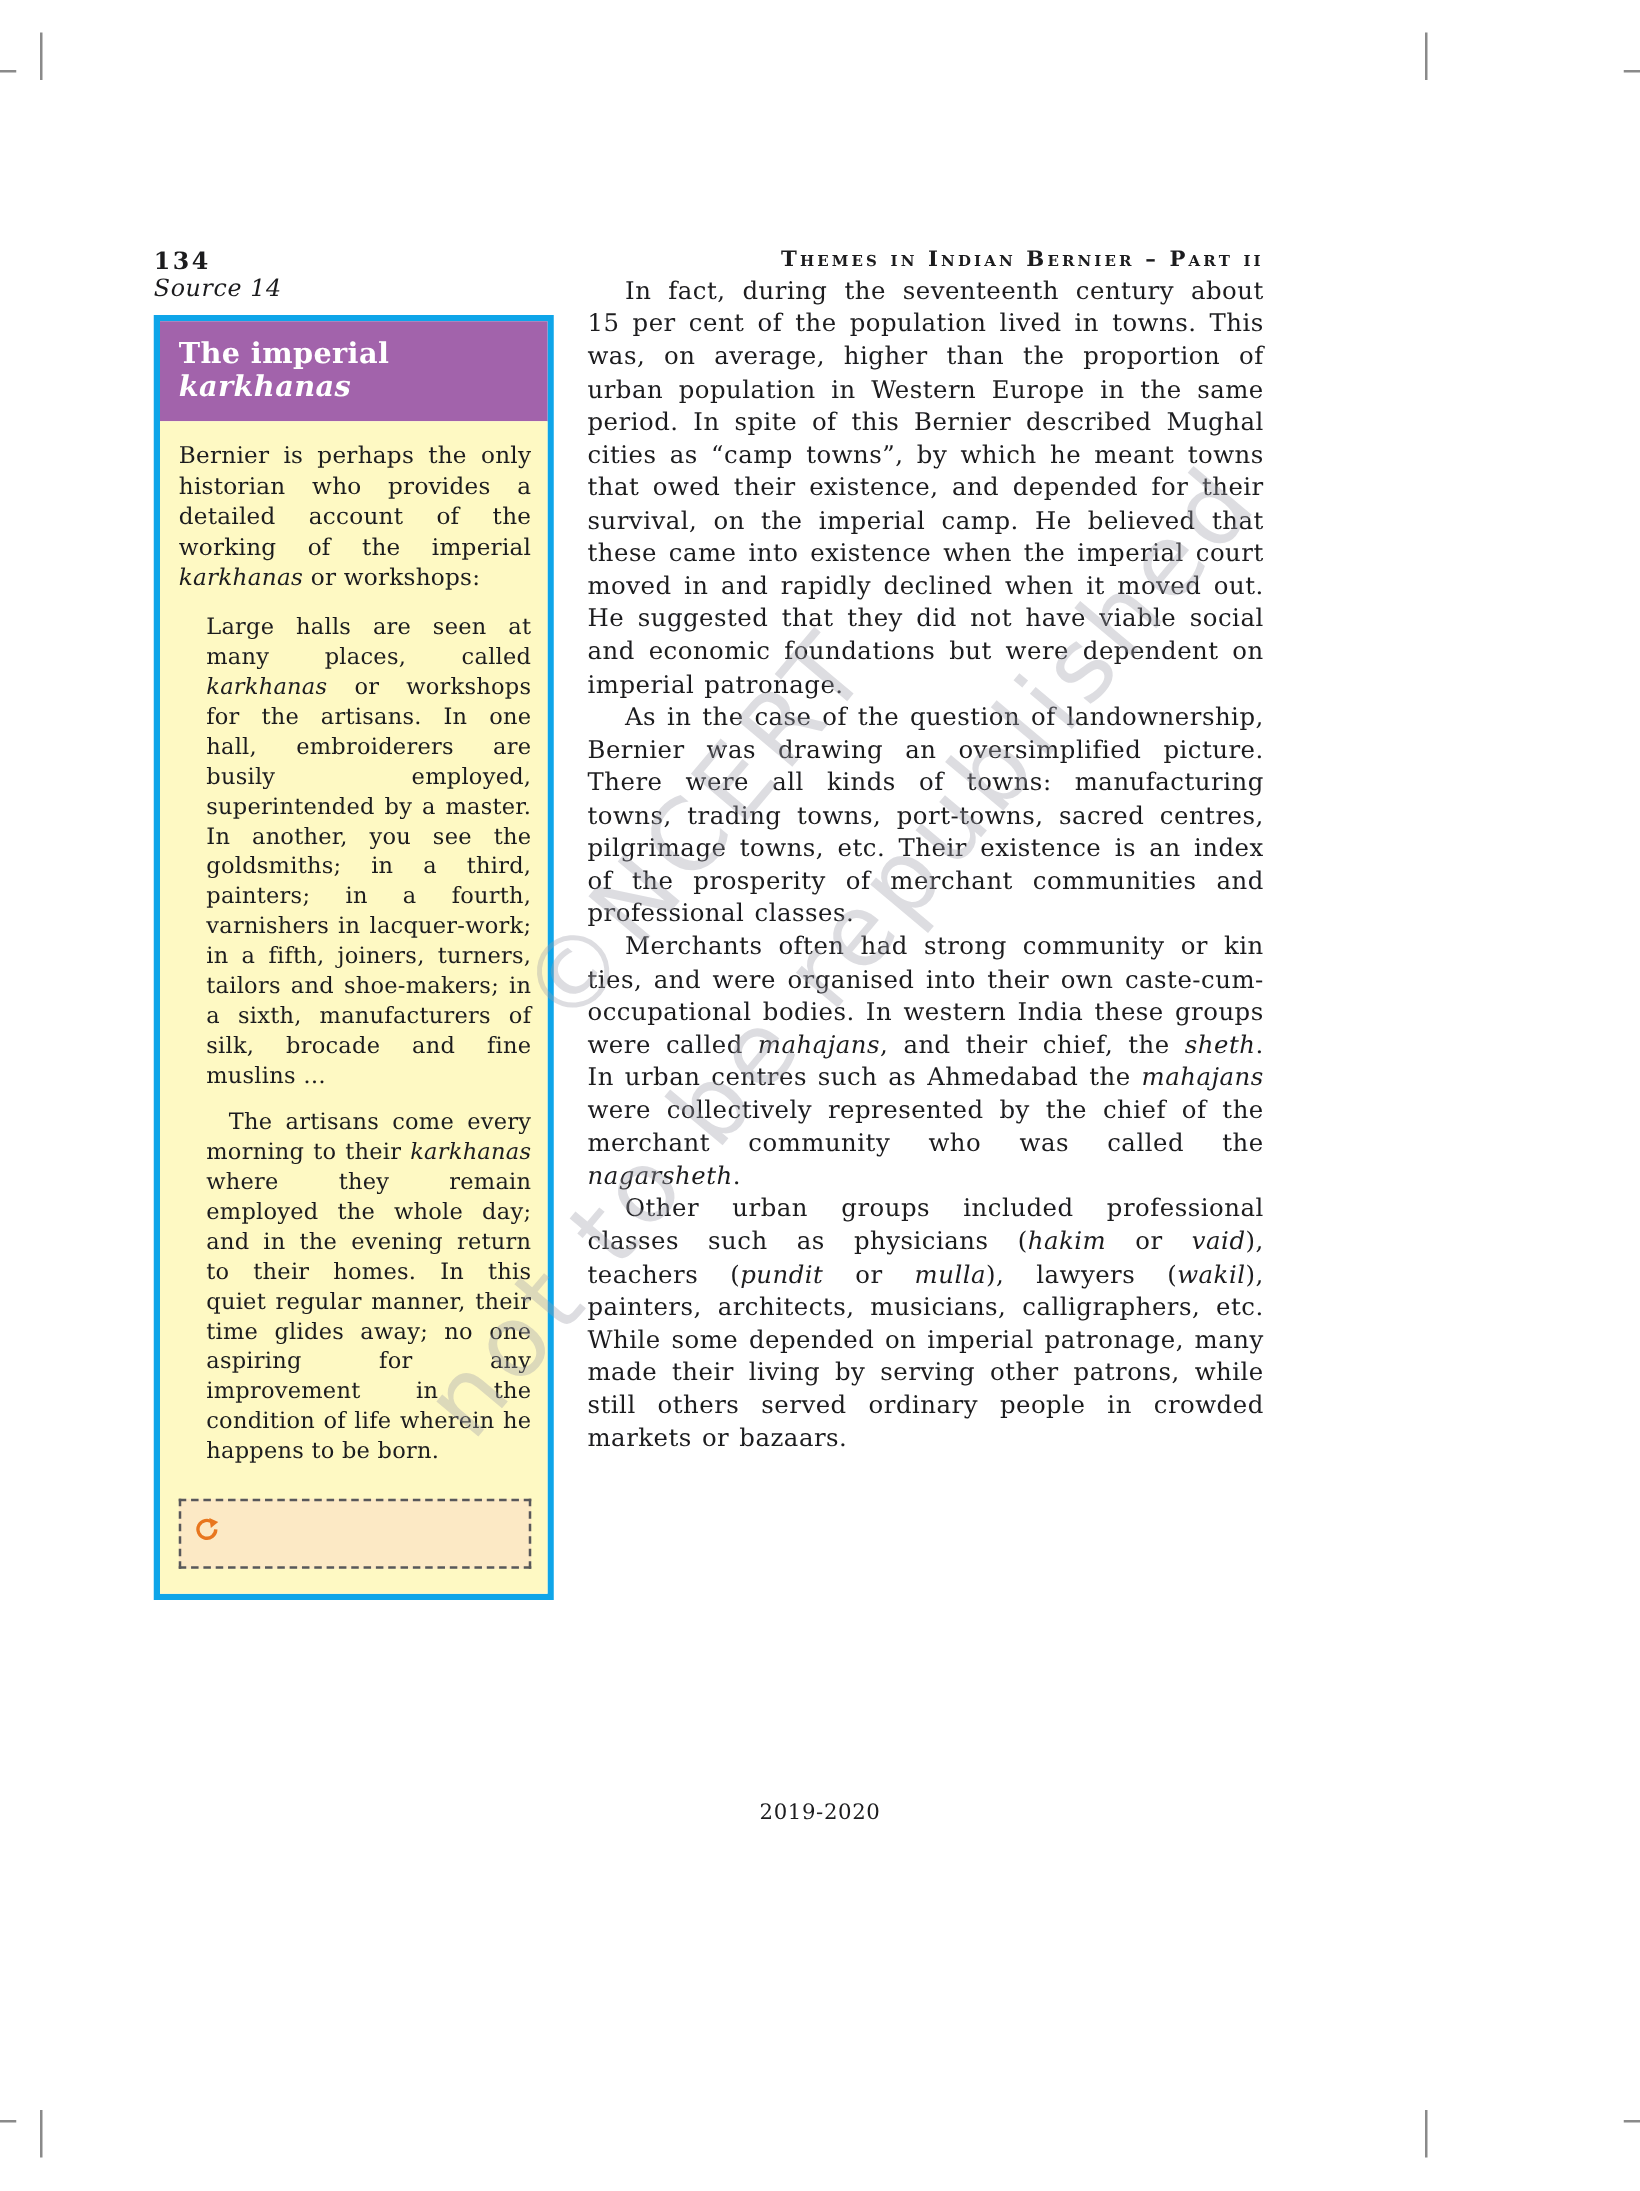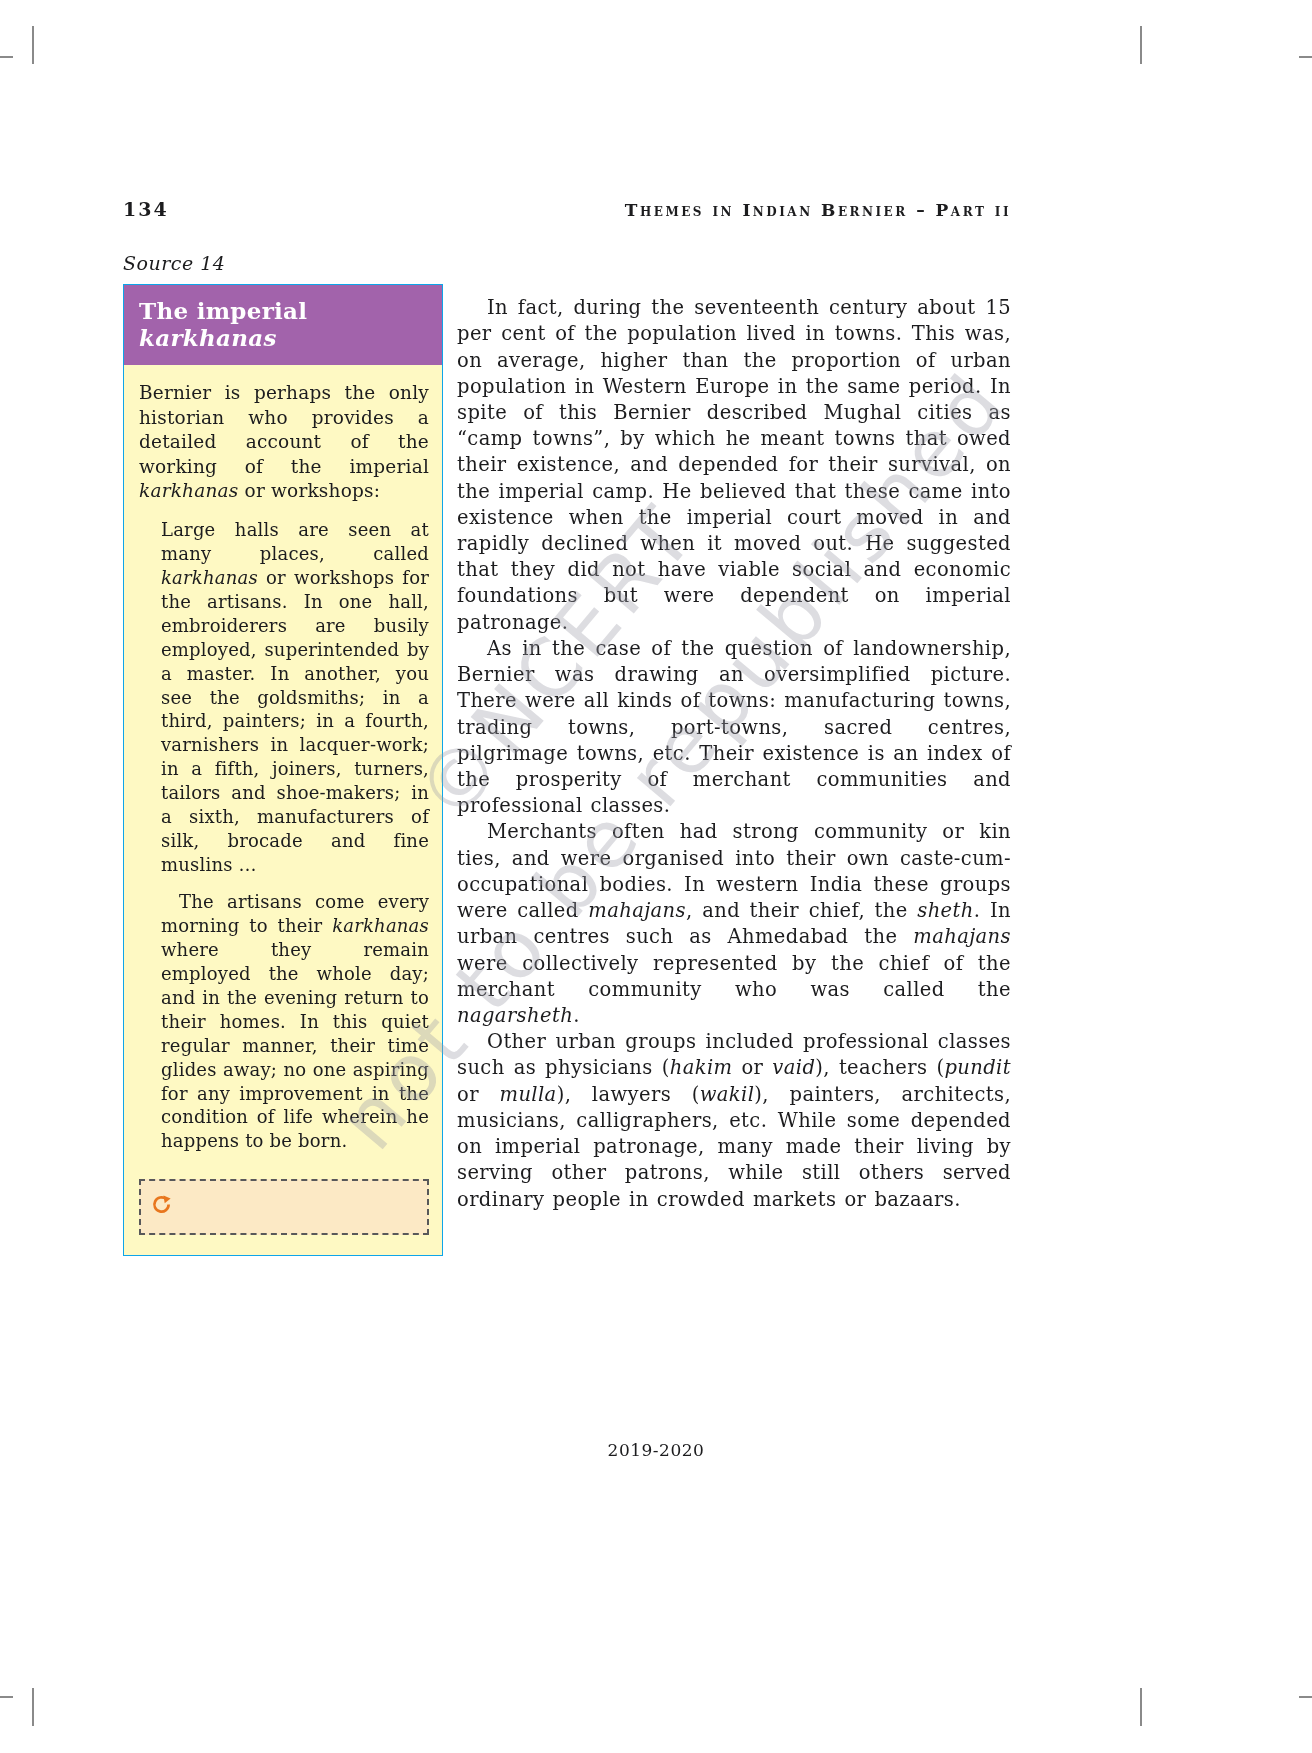--- a/index.html
+++ b/index.html
@@ -15,33 +15,33 @@
   .crop{position:absolute;background:#8a8a8a;}
   .crop.v{width:2px;height:38px;}
   .crop.h{height:2px;width:13px;}
   .tl-v{left:32px;top:26px;}  .tl-h{left:0;top:56px;}
   .tr-v{left:1140px;top:26px;} .tr-h{right:0;top:56px;}
   .bl-v{left:32px;top:1688px;} .bl-h{left:0;top:1696px;}
   .br-v{left:1140px;top:1688px;} .br-h{right:0;top:1696px;}
 
   .content{position:absolute;left:123px;top:198px;width:888px;z-index:1;}
 
-  .header-row{display:flex;justify-content:space-between;align-items:flex-end;}
+  .header-row{display:flex;justify-content:space-between;align-items:flex-start;}
   .page-num{font-weight:bold;font-size:19px;letter-spacing:2px;}
   .running-head{
     font-variant:small-caps;font-weight:700;font-size:17px;letter-spacing:2.5px;
   }
 
-  .columns{display:flex;margin-top:32px;gap:14px;align-items:center;}
+  .columns{display:flex;gap:27px;align-items:flex-start;}
   .left-col{width:320px;flex:0 0 320px;}
   .right-col{width:541px;flex:1;}
 
   .source-label{font-style:italic;font-size:19px;margin-bottom:10px;letter-spacing:0.5px;}
 
-  .source-box{border:1px solid #0ea5e9;}
+  .source-box{border:5px solid #0ea5e9;}
   .source-title{
     background:#a263ab;color:#ffffff;font-weight:bold;font-size:23px;
     padding:12px 15px 14px 15px;letter-spacing:0.3px;
   }
   .source-body{
     background:#fef9c3;padding:16px 13px 20px 15px;
     font-size:18.5px;line-height:1.33;text-align:justify;letter-spacing:0.2px;
   }
   .source-body p{margin:0;}
   .source-quote{margin:14px 0 0 22px;font-size:18px;}

